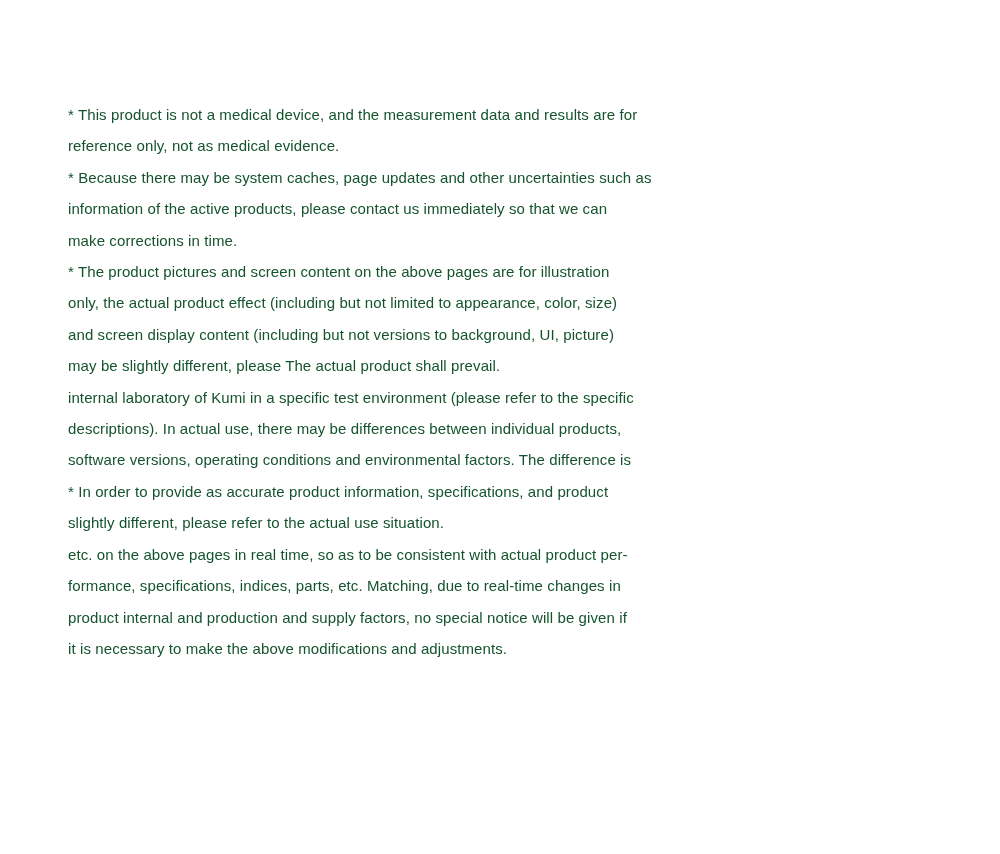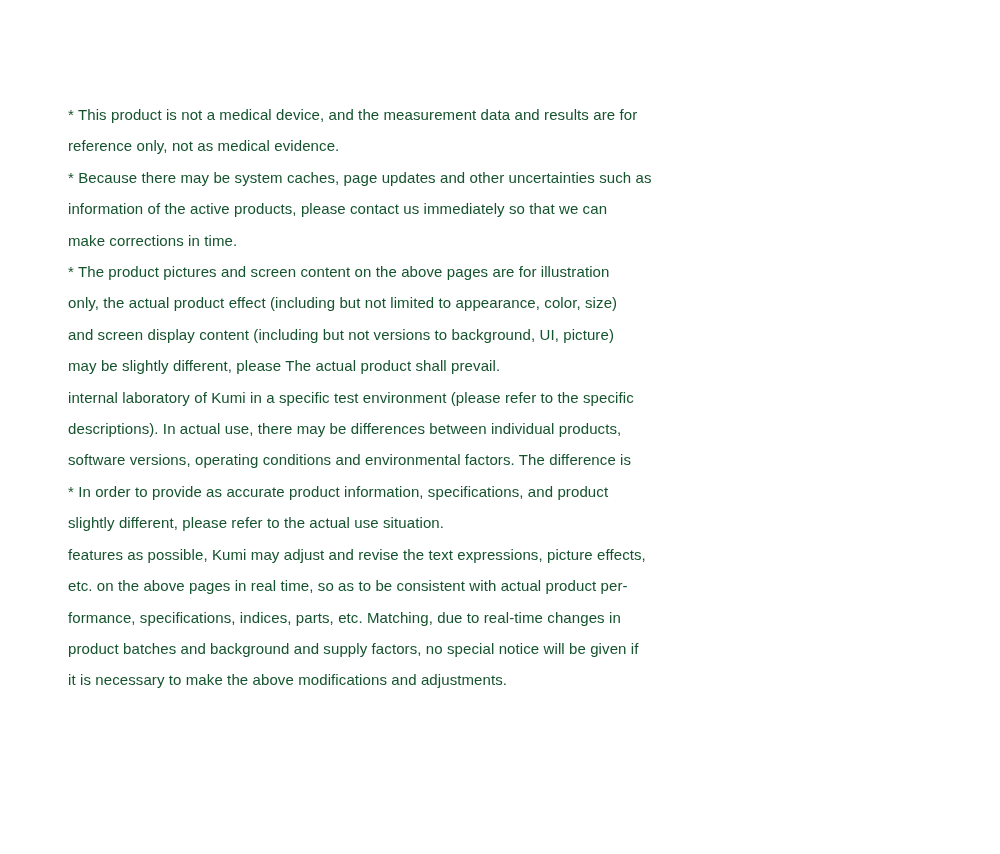--- a/index.html
+++ b/index.html
@@ -41,18 +41,17 @@
     <div class="line">make corrections in time.</div>
     <div class="line">* The product pictures and screen content on the above pages are for illustration</div>
     <div class="line">only, the actual product effect (including but not limited to appearance, color, size)</div>
     <div class="line">and screen display content (including but not versions to background, UI, picture)</div>
     <div class="line">may be slightly different, please The actual product shall prevail.</div>
     <div class="line">internal laboratory of Kumi in a specific test environment (please refer to the specific</div>
     <div class="line">descriptions). In actual use, there may be differences between individual products,</div>
     <div class="line">software versions, operating conditions and environmental factors. The difference is</div>
     <div class="line">* In order to provide as accurate product information, specifications, and product</div>
     <div class="line">slightly different, please refer to the actual use situation.</div>
-    <div class="line">features as possible, Kumi may adjust and revise the text expressions, picture effects,</div>
     <div class="line">etc. on the above pages in real time, so as to be consistent with actual product per-</div>
     <div class="line">formance, specifications, indices, parts, etc. Matching, due to real-time changes in</div>
-    <div class="line">product batches and background and supply factors, no special notice will be given if</div>
+    <div class="line">product internal and production and supply factors, no special notice will be given if</div>
     <div class="line">it is necessary to make the above modifications and adjustments.</div>
   </div>
 
 </body></html>

